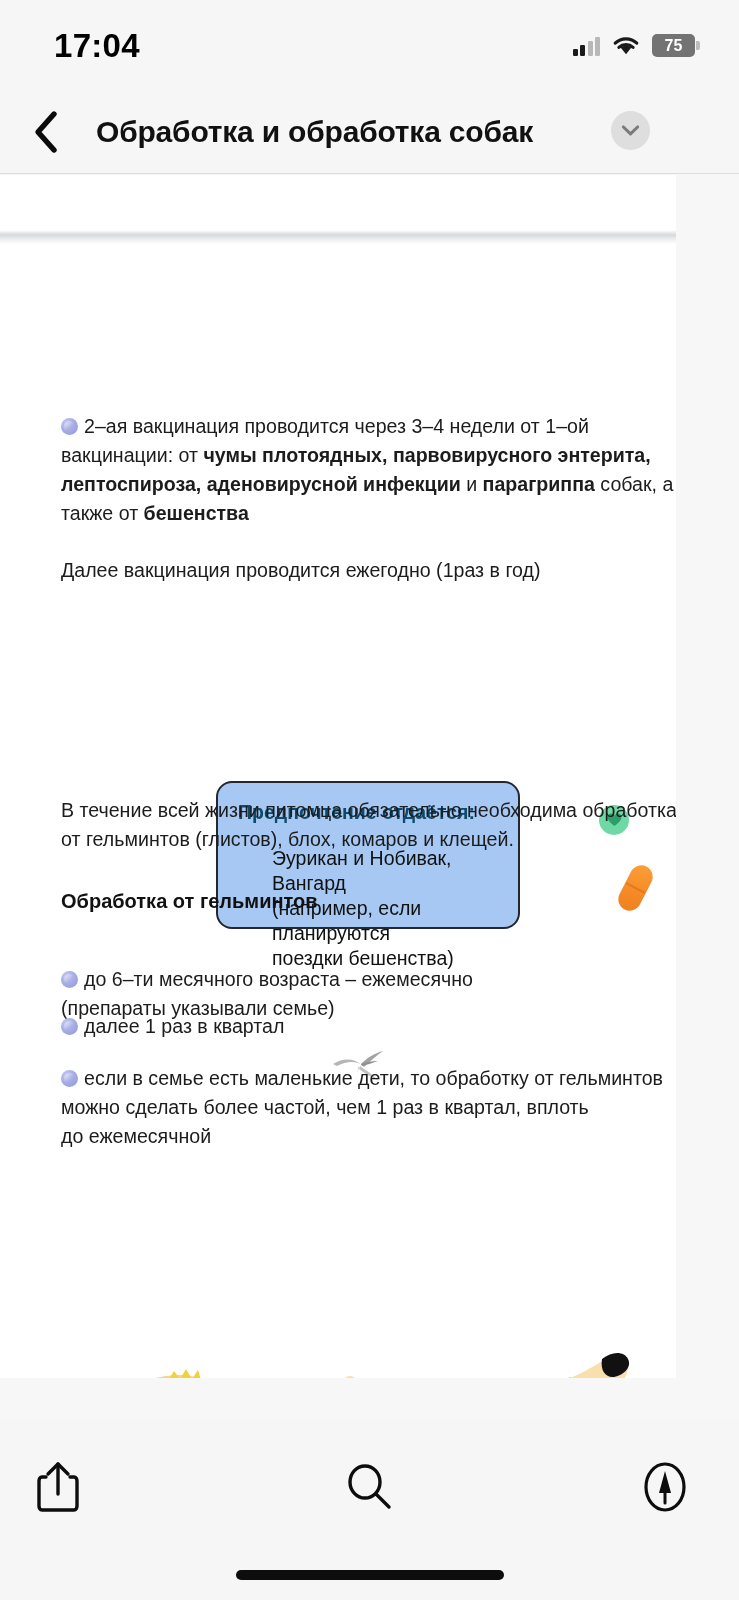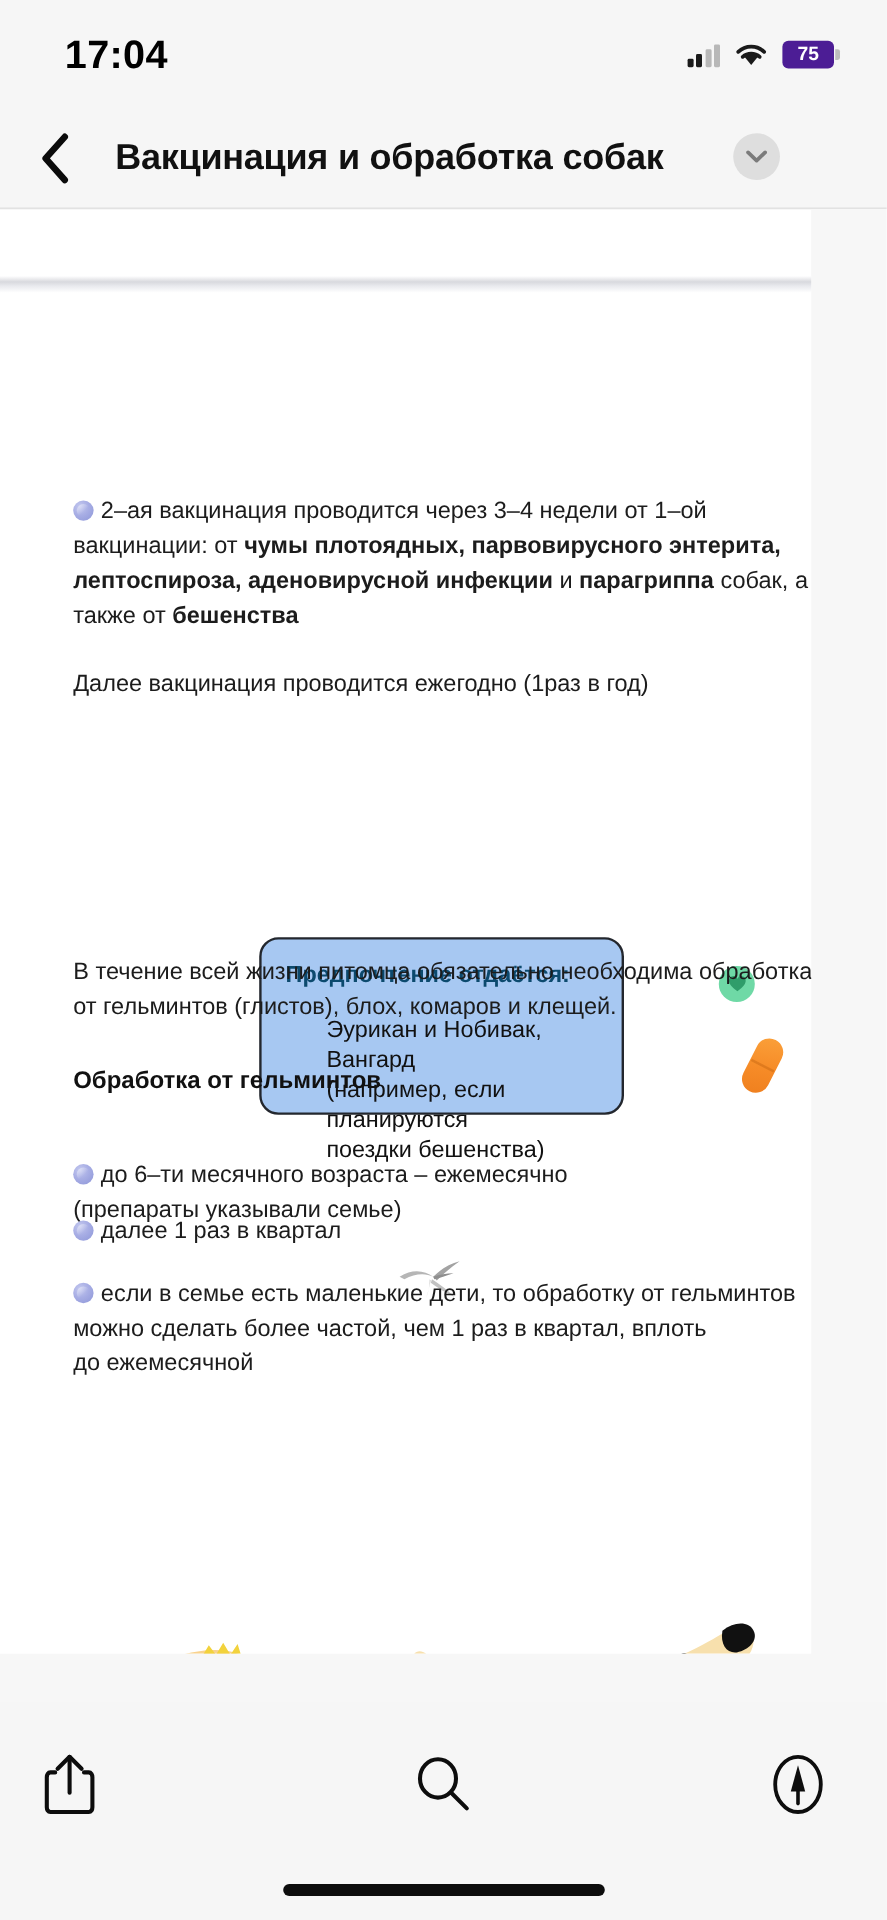--- a/index.html
+++ b/index.html
@@ -25,21 +25,21 @@
     display: flex; align-items: center; gap: 11px;
   }
   .bars { display: flex; align-items: flex-end; gap: 2.5px; height: 20px; }
   .bars i { display: block; width: 5px; background: #1a1a1a; border-radius: 1.2px; }
   .bars i:nth-child(1) { height: 7px; }
   .bars i:nth-child(2) { height: 11px; }
   .bars i:nth-child(3) { height: 15px; background: #b8b8b8; }
   .bars i:nth-child(4) { height: 19px; background: #b8b8b8; }
   .battery {
     position: relative; width: 43px; height: 23px;
-    border-radius: 5px; background: #4c1d95;
+    border-radius: 5px; background: #737373;
     display: flex; align-items: center; justify-content: center;
   }
   .battery span { color: #fff; font-size: 16px; font-weight: 700; line-height: 1; }
   .battery::after {
     content: ""; position: absolute; right: -5px; top: 7px;
     width: 4px; height: 9px; background: #bdbdbd; border-radius: 0 2px 2px 0;
   }
 
   
   .navbar {
@@ -178,21 +178,21 @@
       </div>
     </div>
   </div>
 
   <div class="navbar">
     <div class="back-btn">
       <svg width="26" height="44" viewBox="0 0 26 44">
         <path d="M21 4 L5 22 L21 40" stroke="#0b0b0b" stroke-width="5.4" fill="none" stroke-linecap="round" stroke-linejoin="round"></path>
       </svg>
     </div>
-    <div class="nav-title">Вакцинация и обработка собак</div>
+    <div class="nav-title">Обработка и обработка собак</div>
   </div>
   <div class="nav-chevron">
     <svg width="19" height="13" viewBox="0 0 19 13">
       <path d="M2.4 3 L9.5 9.8 L16.6 3" stroke="#7b7b7b" stroke-width="3.1" fill="none" stroke-linecap="round" stroke-linejoin="round"></path>
     </svg>
   </div>
 
   <div class="doc-scroll">
 
     <div class="page-gap g1"></div>

